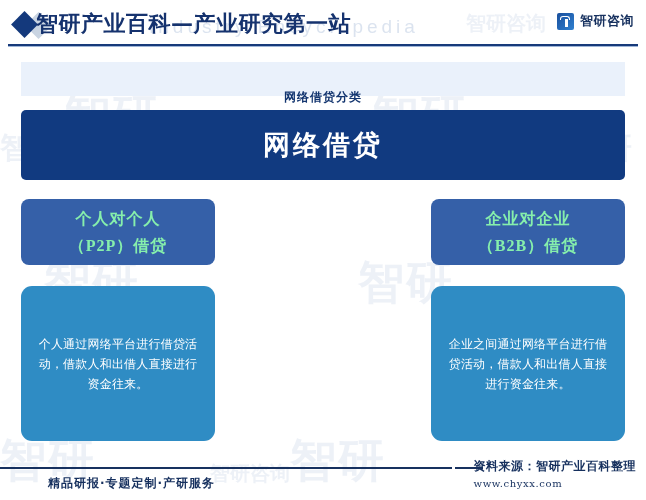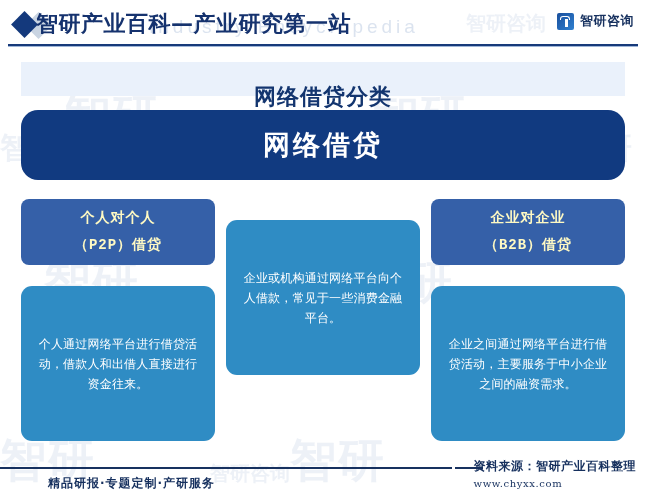--- a/index.html
+++ b/index.html
@@ -37,40 +37,40 @@
   .brand-mark:after{content:"";position:absolute;left:8px;top:6px;width:3px;height:8px;
     background:#fff;}
   .brand-text{font-size:13px;color:#17315f;font-weight:700;letter-spacing:.5px;
     font-family:"DejaVu Sans","Liberation Sans",sans-serif;}
   .header-rule{position:absolute;left:8px;top:44px;width:630px;height:2px;background:#173a7a;}
   .header-rule2{position:absolute;left:8px;top:46px;width:630px;height:1px;background:#9fb6d8;}
 
   
   .chart-title{position:absolute;left:21px;top:62px;width:604px;height:34px;
     background:#eaf1fb;display:flex;align-items:center;justify-content:center;}
-  .chart-title span{font-size:22px;font-weight:700;color:#13356f;letter-spacing:1px;
+  .chart-title span{font-size:12px;font-weight:700;color:#13356f;letter-spacing:1px;
     font-family:"DejaVu Serif","Liberation Serif",serif;margin-top:36px;}
 
   
   .root-box{position:absolute;left:21px;top:110px;width:604px;height:70px;
-    background:#113a80;border-radius:17px;display:flex;align-items:center;justify-content:center;}
+    background:#113a80;border-radius:5px;display:flex;align-items:center;justify-content:center;}
   .root-box span{color:#ffffff;font-size:27px;font-weight:700;letter-spacing:3px;
     font-family:"DejaVu Serif","Liberation Serif",serif;}
 
   
   .cols{position:absolute;left:21px;top:199px;width:604px;}
   .col{position:absolute;top:0;width:194px;}
   .col.c1{left:0;}
   .col.c2{left:205px;}
   .col.c3{left:410px;}
 
   .cat-box{height:66px;background:#3560a8;border-radius:8px;
     display:flex;align-items:center;justify-content:center;text-align:center;}
-  .cat-box .line{color:#fef9c3;font-size:14px;font-weight:700;line-height:27px;
-    letter-spacing:1px;font-family:Liberation Mono, monospace;}
+  .cat-box .line{color:#86efac;font-size:16px;font-weight:700;line-height:27px;
+    letter-spacing:1px;font-family:Liberation Serif, serif;}
 
   .desc-box{margin-top:21px;height:155px;background:#2f8cc4;border-radius:11px;
     display:flex;align-items:center;justify-content:center;padding:8px 13px;box-sizing:border-box;}
   .desc-box .txt{color:#ffffff;font-size:12px;line-height:20px;text-align:center;
     letter-spacing:.2px;font-family:"DejaVu Sans","Liberation Sans",sans-serif;}
 
   
   .src-rule{position:absolute;left:455px;top:467px;width:28px;height:1.5px;background:#17315f;}
   .source{position:absolute;right:10px;top:458px;}
   .source .s1{font-size:12px;color:#16305e;font-weight:700;letter-spacing:.5px;
@@ -129,34 +129,31 @@
         <div class="line">个人对个人</div>
         <div class="line">（P2P）借贷</div>
       </div>
     </div>
     <div class="desc-box">
       <div class="txt">个人通过网络平台进行借贷活动，借款人和出借人直接进行资金往来。</div>
     </div>
   </div>
 
   <div class="col c2">
-    <div class="desc-box">
-      <div class="txt">企业或机构通过网络平台向个人借款，常见于一些消费金融平台。</div>
-    </div>
   </div>
 
   <div class="col c3">
     <div class="cat-box">
       <div>
         <div class="line">企业对企业</div>
         <div class="line">（B2B）借贷</div>
       </div>
     </div>
     <div class="desc-box">
-      <div class="txt">企业之间通过网络平台进行借贷活动，主要服务于中小企业之间的融资需求。</div>
+      <div class="txt">企业之间通过网络平台进行借贷活动，借款人和出借人直接进行资金往来。</div>
     </div>
   </div>
 
 </div>
 
 <div class="foot-rule"></div>
 <div class="src-rule"></div>
 <div class="source">
   <div class="s1">资料来源：智研产业百科整理</div>
   <div class="s2">www.chyxx.com</div>

